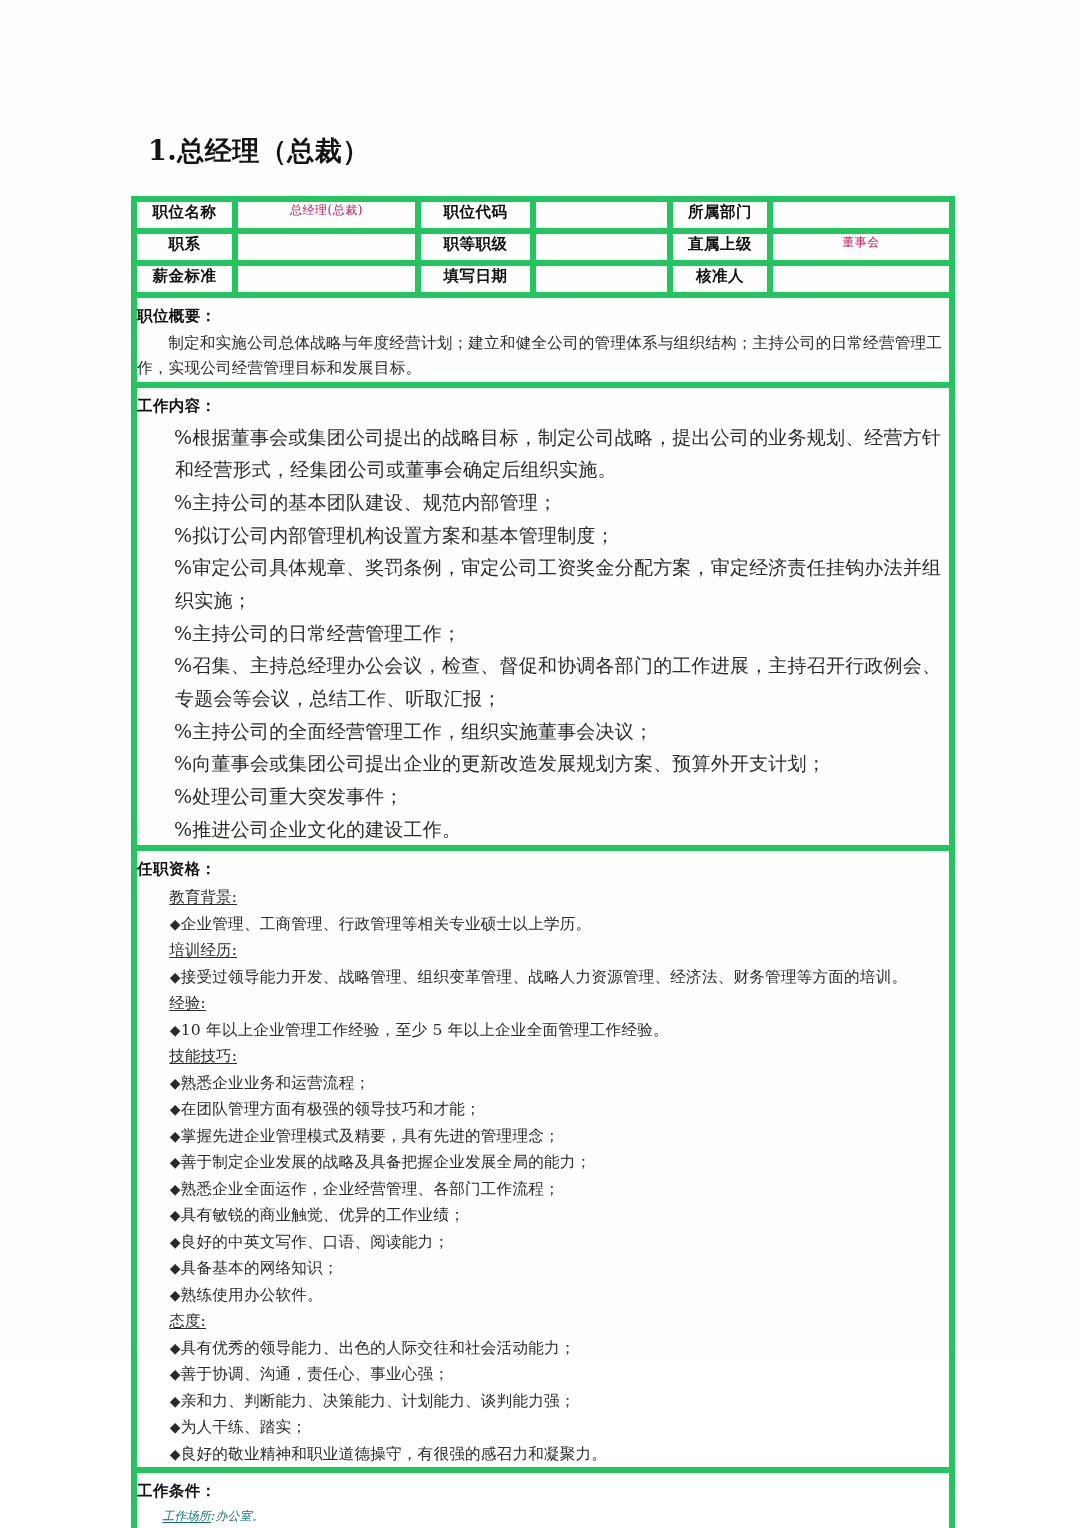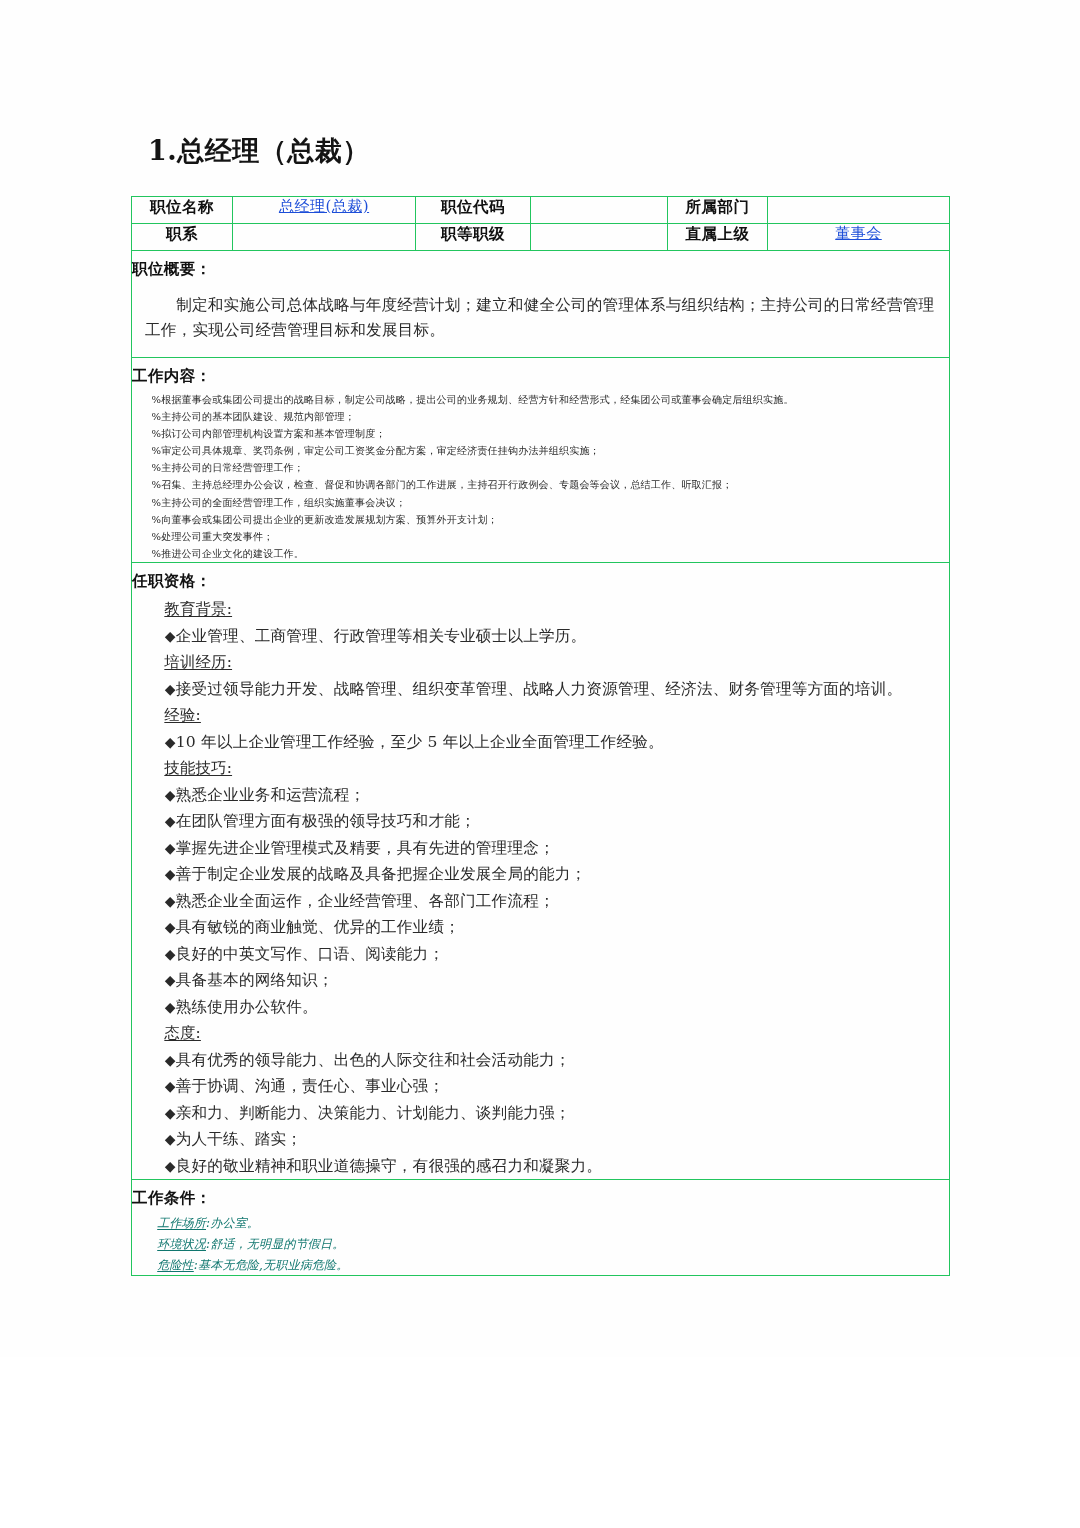--- a/index.html
+++ b/index.html
@@ -38,68 +38,67 @@
   
   .jd-table {
     position: absolute;
     left: 131px;
     top: 196px;
     width: 818px;
     border-collapse: collapse;
     table-layout: fixed;
   }
   .jd-table td {
-    border: 1px solid #22c55e;
+    border: 6px solid #22c55e;
     padding: 0;
     vertical-align: top;
   }
 
   
   .hdr-cell {
     height: 26px;
     text-align: center;
     vertical-align: middle;
     font-size: 15.5px;
     font-weight: 700;
     color: #111;
     font-family: "DejaVu Sans", "Liberation Sans", sans-serif;
     letter-spacing: 0.5px;
   }
   .val-cell {
     height: 26px;
     text-align: center;
     vertical-align: middle;
-    font-size: 15px;
-    color: #1d4ed8;
+    font-size: 12px;
+    color: #be185d;
     letter-spacing: 0.5px;
-    text-decoration: underline;
   }
 
   
   .sect-cell {
     padding: 7px 10px 9px 10px;
   }
   .sect-title {
     font-family: "DejaVu Sans", "Liberation Sans", sans-serif;
     font-weight: 700;
     font-size: 15.5px;
     color: #111;
     margin: 8px 0 4px 0;
     letter-spacing: 0.4px;
   }
   .para {
     font-size: 15.6px;
     line-height: 1.62;
     color: #2a2a2a;
-    margin: 13px;
+    margin: 0;
     text-indent: 2em;
     letter-spacing: 0.2px;
   }
   .bullet-line {
-    font-size: 10px;
+    font-size: 19px;
     line-height: 1.72;
     color: #2a2a2a;
     margin: 0;
     padding-left: 2em;
     text-indent: -0.05em;
     letter-spacing: 0.2px;
   }
   .bullet-line .bchar {
     font-family: "DejaVu Serif", "Liberation Serif", serif;
   }
@@ -163,20 +162,28 @@
           <td class="hdr-cell">所属部门</td>
           <td class="val-cell"></td>
         </tr>
         <tr>
           <td class="hdr-cell">职系</td>
           <td class="val-cell"></td>
           <td class="hdr-cell">职等职级</td>
           <td class="val-cell"></td>
           <td class="hdr-cell">直属上级</td>
           <td class="val-cell">董事会</td>
+        </tr>
+        <tr>
+          <td class="hdr-cell">薪金标准</td>
+          <td class="val-cell"></td>
+          <td class="hdr-cell">填写日期</td>
+          <td class="val-cell"></td>
+          <td class="hdr-cell">核准人</td>
+          <td class="val-cell"></td>
         </tr>
       </tbody>
 
     <tbody>
 
       <tr>
         <td colspan="6" class="sect-cell">
           <div class="sect-title">职位概要：</div>
           <p class="para">制定和实施公司总体战略与年度经营计划；建立和健全公司的管理体系与组织结构；主持公司的日常经营管理工作，实现公司经营管理目标和发展目标。</p>
         </td>

